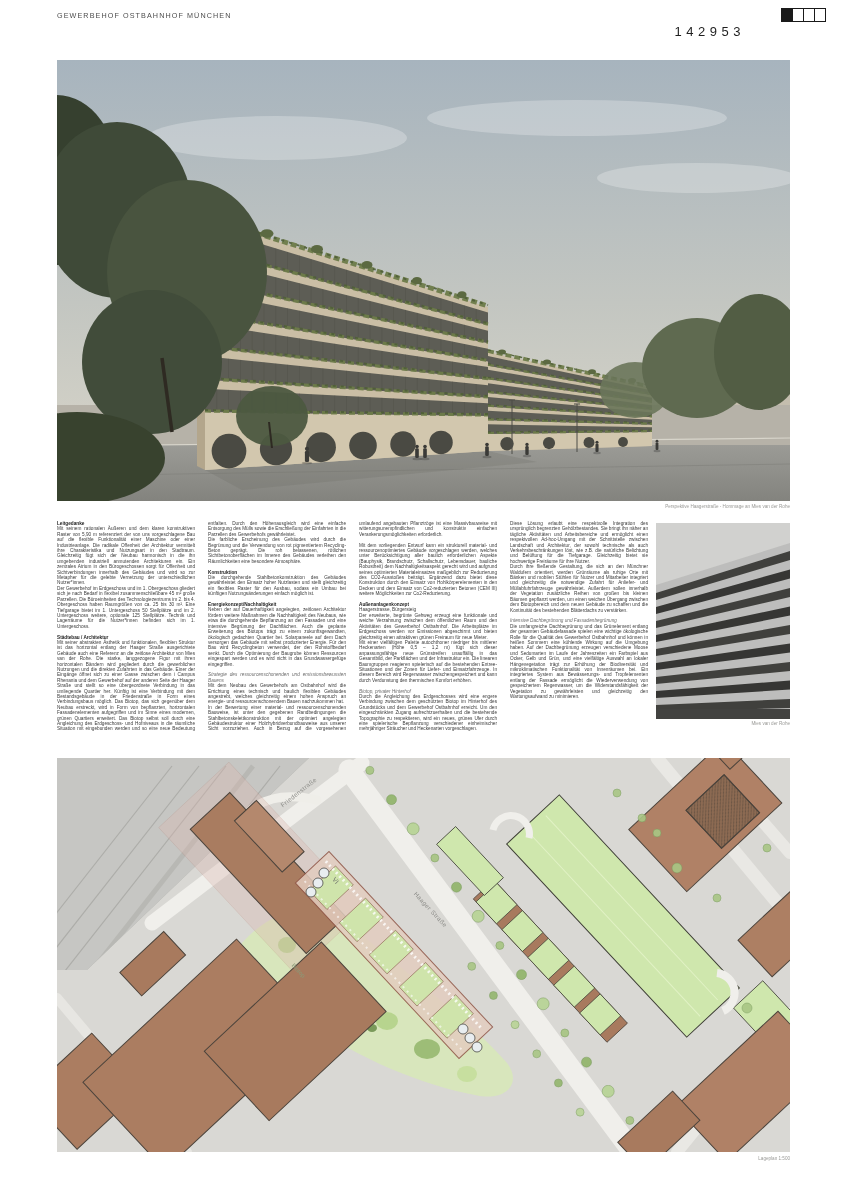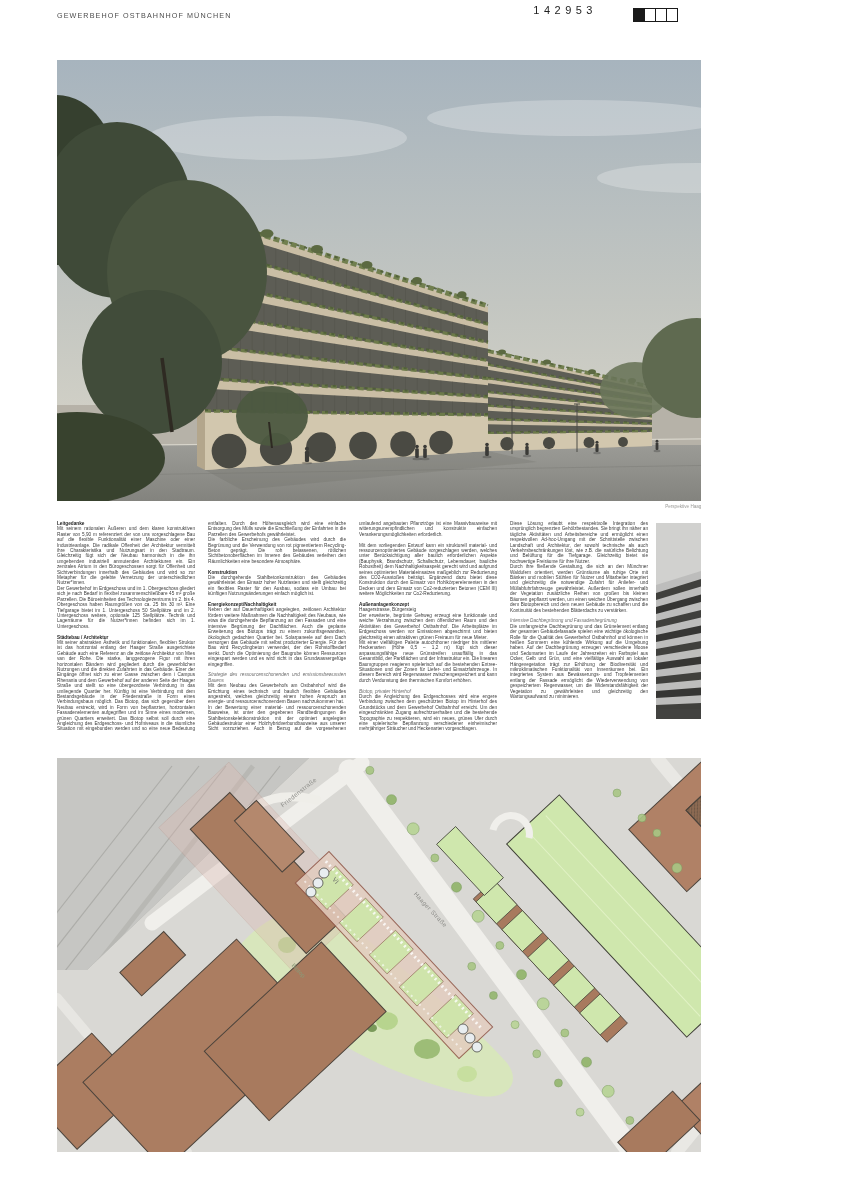--- a/index.html
+++ b/index.html
@@ -1,21 +1,21 @@
 <!DOCTYPE html>
 <html lang="de"><head>
 <meta charset="utf-8">
 <style>
   html,body{margin:0;padding:0;background:#ffffff;}
-  #page{position:relative;width:701px;height:1200px;background:#ffffff;overflow:hidden;
+  #page{position:relative;width:849px;height:1200px;background:#ffffff;overflow:hidden;
         font-family:"Liberation Sans", sans-serif;}
   
   .board-title{position:absolute;left:57px;top:11px;font-size:7.2px;letter-spacing:1.1px;
         color:#4c4c4c;}
-  .entry-number{position:absolute;right:104px;top:4px;font-size:11px;letter-spacing:4.5px;
+  .entry-number{position:absolute;right:104px;top:24px;font-size:13px;letter-spacing:4.5px;
         color:#1f1f1f;}
   .page-indicator{position:absolute;right:23px;top:8px;display:flex;}
   .page-indicator .sq{width:10px;height:12px;border:1px solid #1a1a1a;background:#ffffff;
         margin-left:-1px;}
   .page-indicator .sq.filled{background:#1a1a1a;}
   
   #hero{position:absolute;left:57px;top:60px;width:733px;height:441px;}
   .caption{position:absolute;font-size:4.6px;color:#9a9a97;text-align:right;width:300px;}
   #hero-caption{left:490px;top:504px;}
   #photo-caption{left:490px;top:721px;}

